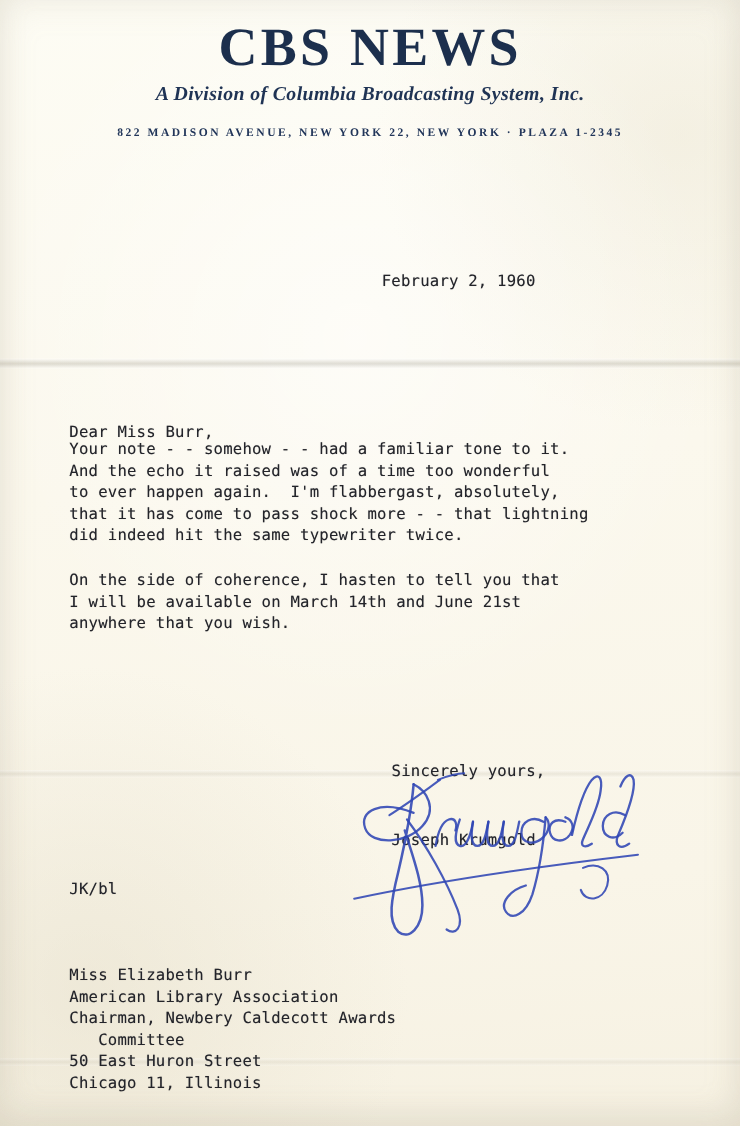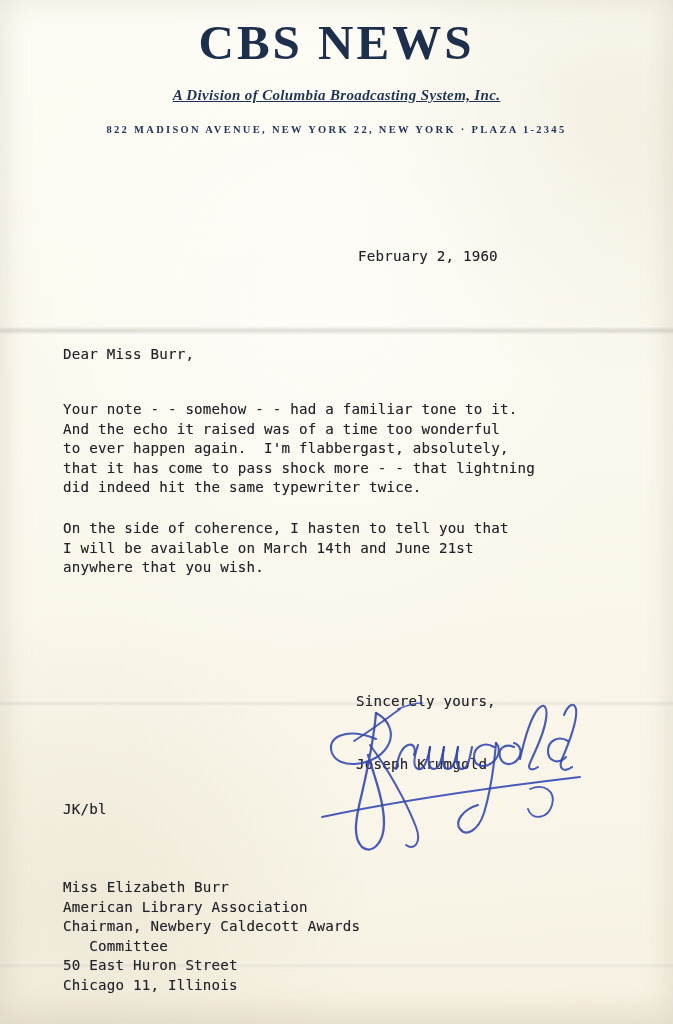--- a/index.html
+++ b/index.html
@@ -78,28 +78,27 @@
   #brand-title {
     margin-top: 18px;
     font-family: "Liberation Serif", "DejaVu Serif", serif;
     font-size: 49px;
     font-weight: bold;
     letter-spacing: 3.0px;
     color: #1c2f4d;
     line-height: 1;
   }
   #brand-tagline {
-    margin-top: 20px;
+    margin-top: 8px;
     font-family: "Liberation Serif", "DejaVu Serif", serif;
     font-style: italic;
     font-weight: bold;
-    font-size: 15px;
+    font-size: 18px;
     letter-spacing: 0.35px;
     color: #1f3354;
-    text-decoration: underline;
   }
   #brand-address {
     margin-top: 20px;
     font-family: "Liberation Serif", "DejaVu Serif", serif;
     font-size: 10.5px;
     font-weight: bold;
     letter-spacing: 2.3px;
     color: #22365a;
   }
 
@@ -107,22 +106,22 @@
   .typed {
     position: absolute;
     font-family: "DejaVu Sans Mono", "Liberation Mono", monospace;
     font-size: 14.2px;
     line-height: 19.6px;
     color: #23242a;
     white-space: pre;
     letter-spacing: 0.2px;
     text-shadow: 0 0 0.7px rgba(40,40,46,0.40);
   }
-  #date-line   { top: 247px; left: 358px; }
-  #salutation  { top: 345px; left: 63px; }
+  #date-line   { top: 247px; left: 347px; }
+  #salutation  { top: 384px; left: 63px; }
   #para-1      { top: 400px; left: 63px; }
   #para-2      { top: 519px; left: 63px; }
   #para-3      { top: 597px; left: 63px; }
   #closing     { top: 692px; left: 356px; }
   #signer-name { top: 755px; left: 356px; }
   #initials    { top: 800px; left: 63px; }
   #recipient   { top: 878px; left: 63px; }
 
   
   #signature {

